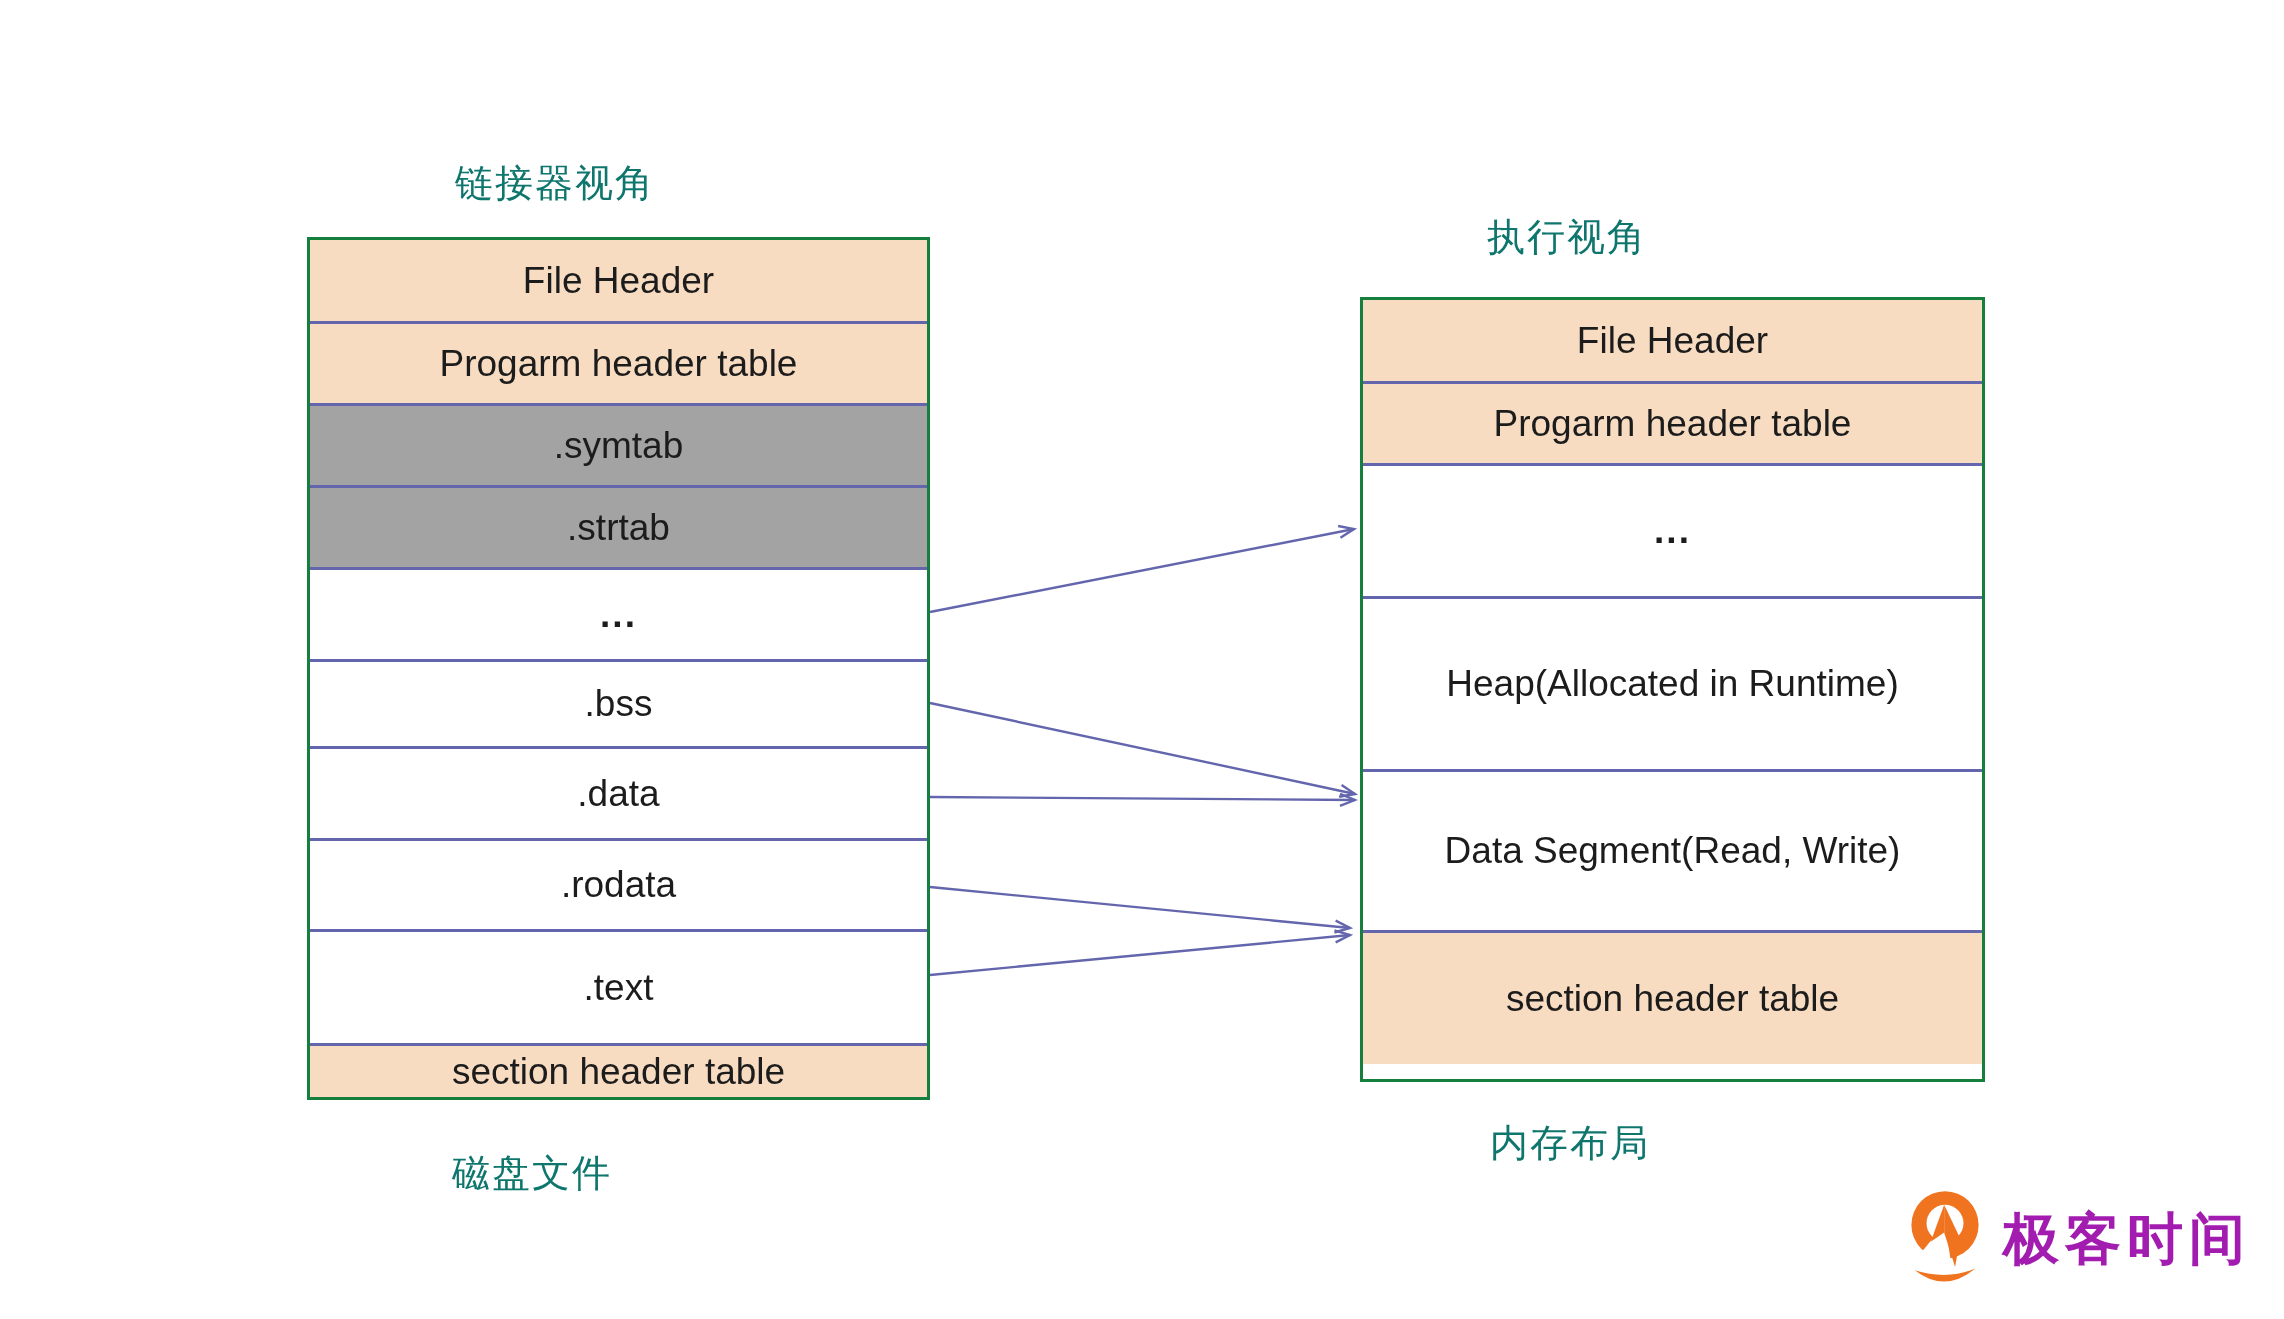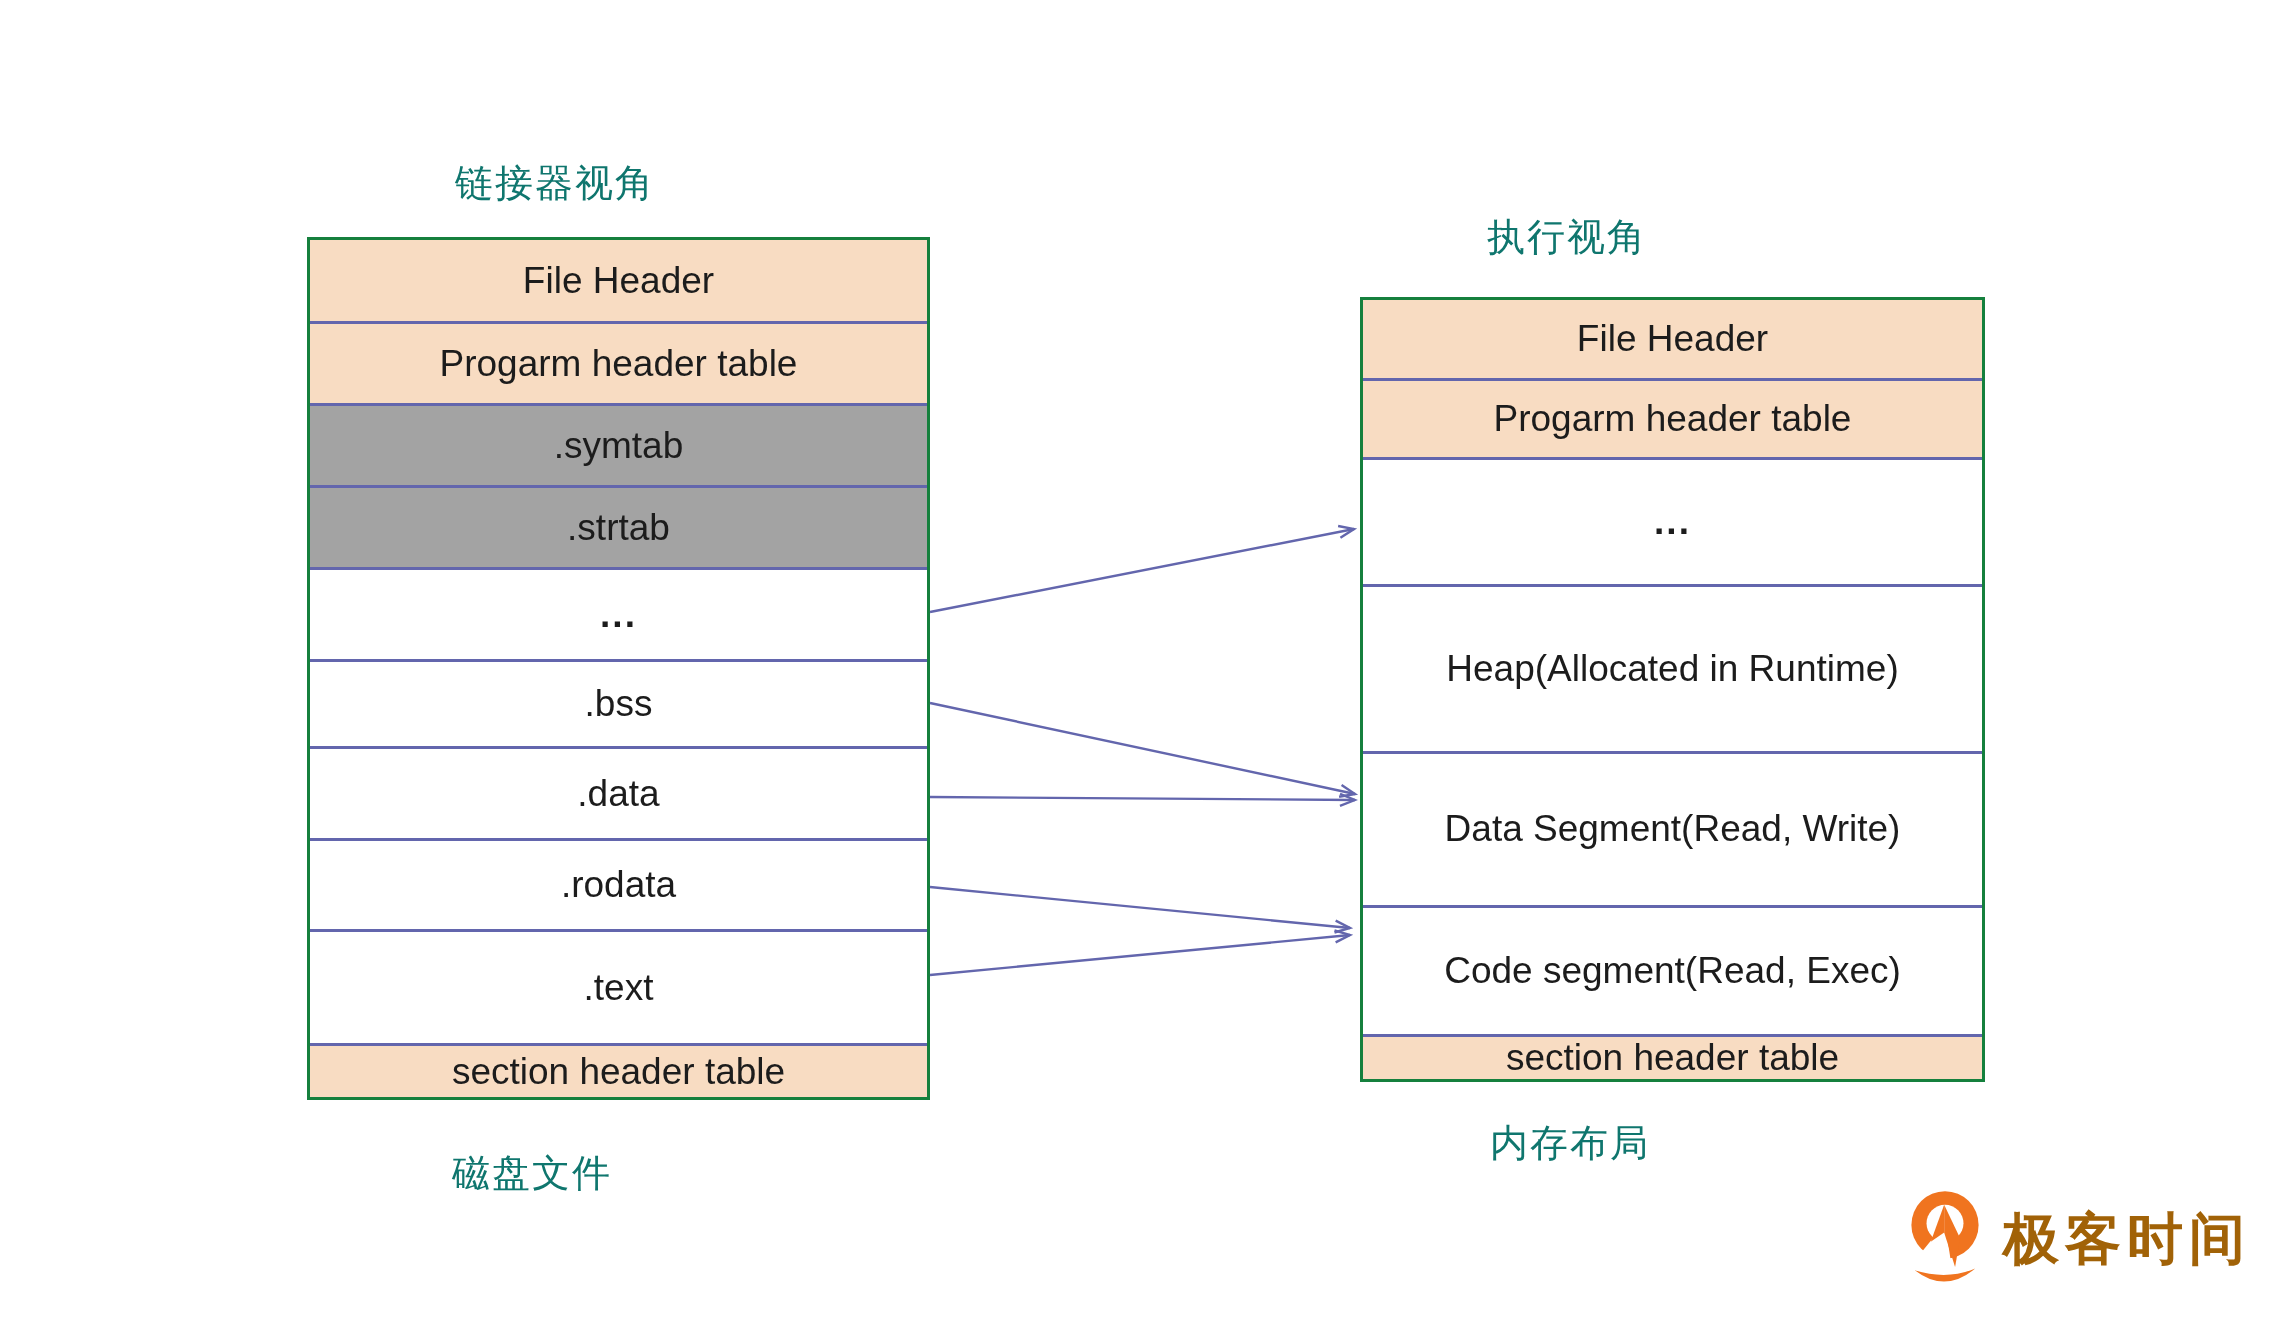--- a/index.html
+++ b/index.html
@@ -90,21 +90,21 @@
     left: 1903px;
     top: 1186px;
     display: flex;
     align-items: center;
   }
   .logo-icon { width: 84px; height: 108px; }
   .logo-text {
     margin-left: 16px;
     font-size: 56px;
     font-weight: 600;
-    color: #a16207;
+    color: #a21caf;
     letter-spacing: 6px;
     white-space: nowrap;
   }
 </style>
 </head>
 <body>
 
 <div class="canvas">
 
   <div class="title left-title">链接器视角</div>
@@ -155,23 +155,20 @@
       </div>
     <div class="row plain dots">
         <span class="row-label">...</span>
       </div>
     <div class="row plain">
         <span class="row-label">Heap(Allocated in Runtime)</span>
       </div>
     <div class="row plain">
         <span class="row-label">Data Segment(Read, Write)</span>
       </div>
-    <div class="row plain">
-        <span class="row-label">Code segment(Read, Exec)</span>
-      </div>
     <div class="row peach">
         <span class="row-label">section header table</span>
       </div>
   </div>
 
   <div class="caption right-caption">内存布局</div>
 
   <svg class="arrows-layer" viewBox="0 0 2284 1319" xmlns="http://www.w3.org/2000/svg">
     <defs>
       <marker id="arrowhead" markerWidth="20" markerHeight="16" refX="17" refY="8" orient="auto" markerUnits="userSpaceOnUse">

